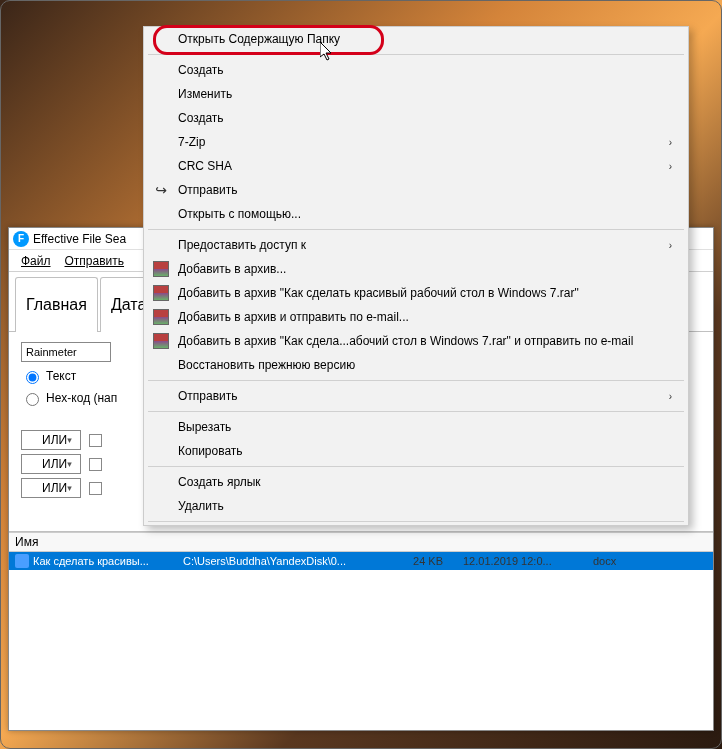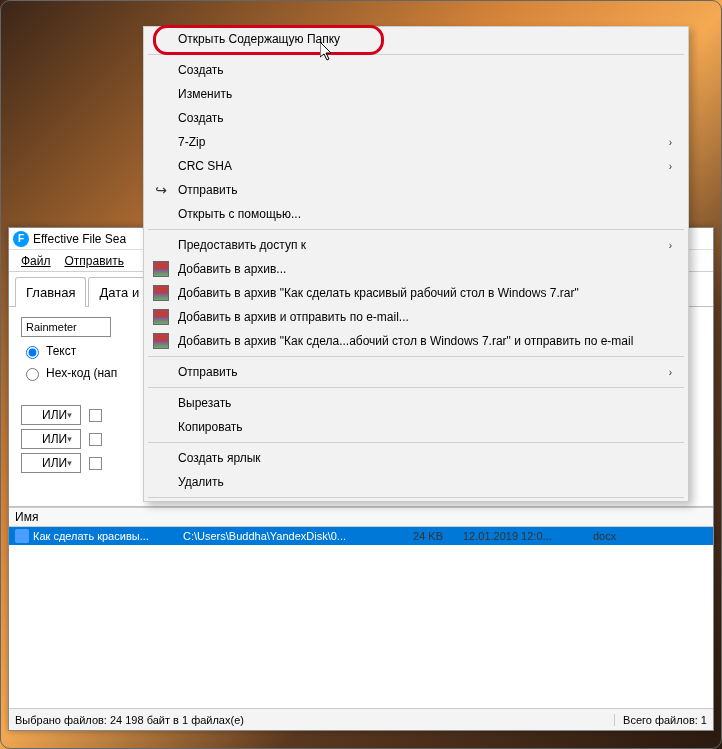--- a/index.html
+++ b/index.html
@@ -42,25 +42,25 @@
     padding: 0 6px; gap: 2px;
     border-bottom: 1px solid #d0d0d0;
   }
   .menu-item { padding: 2px 6px; cursor: default; }
   .menu-item span { text-decoration: underline; }
   .tabs-row {
     padding: 4px 6px 0 6px; display:flex; gap:2px;
     border-bottom: 1px solid #c0c0c0;
   }
   .tab {
-    padding: 7px 10px; border: 1px solid #c0c0c0;
+    padding: 18px 10px; border: 1px solid #c0c0c0;
     border-bottom: none; background: #fff;
     border-radius: 3px 3px 0 0;
     position:relative; top:1px;
-    font-size: 13px;
+    font-size: 16px;
   }
   .tab.active { background: #fff; z-index: 2; }
   .search-panel {
     padding: 10px 12px;
     border-bottom: 1px solid #c0c0c0;
     height: 200px;
   }
   .text-input {
     border: 1px solid #888; padding: 2px 4px;
     font-family: inherit; font-size: 11px;
@@ -224,24 +224,20 @@
   </div>
   <div class="result-row">
     <div class="file-icon"></div>
     <span style="width:150px">Как сделать красивы...</span>
     <span style="width:200px;color:#fff">C:\Users\Buddha\YandexDisk\0...</span>
     <span style="width:60px;text-align:right;color:#333">24 KB</span>
     <span style="width:130px;padding-left:20px;color:#333">12.01.2019 12:0...</span>
     <span style="padding-left:20px;color:#333">docx</span>
   </div>
 
-  <div class="statusbar">
-    <div class="status-left">Выбрано файлов: 24 198 байт  в 1 файлах(е)</div>
-    <div class="status-right">Всего файлов: 1</div>
-  </div>
 </div>
 
 <div class="context-menu" id="ctx">
     <div class="cm-item">
       <span>Открыть Содержащую Папку</span>
     </div>
     <div class="cm-sep"></div>
     <div class="cm-item">
       <span>Создать</span>
     </div>
@@ -287,20 +283,23 @@
       <div class="cm-icon">
         <div class="rar-icon"></div>
       </div>
       <span>Добавить в архив и отправить по e-mail...</span>
     </div>
     <div class="cm-item">
       <div class="cm-icon">
         <div class="rar-icon"></div>
       </div>
       <span>Добавить в архив "Как сдела...абочий стол в Windows 7.rar" и отправить по e-mail</span>
+    </div>
+    <div class="cm-item">
+      <span>Восстановить прежнюю версию</span>
     </div>
     <div class="cm-sep"></div>
     <div class="cm-item">
       <span>Отправить</span>
       <span class="arrow">›</span>
     </div>
     <div class="cm-sep"></div>
     <div class="cm-item">
       <span>Вырезать</span>
     </div>

